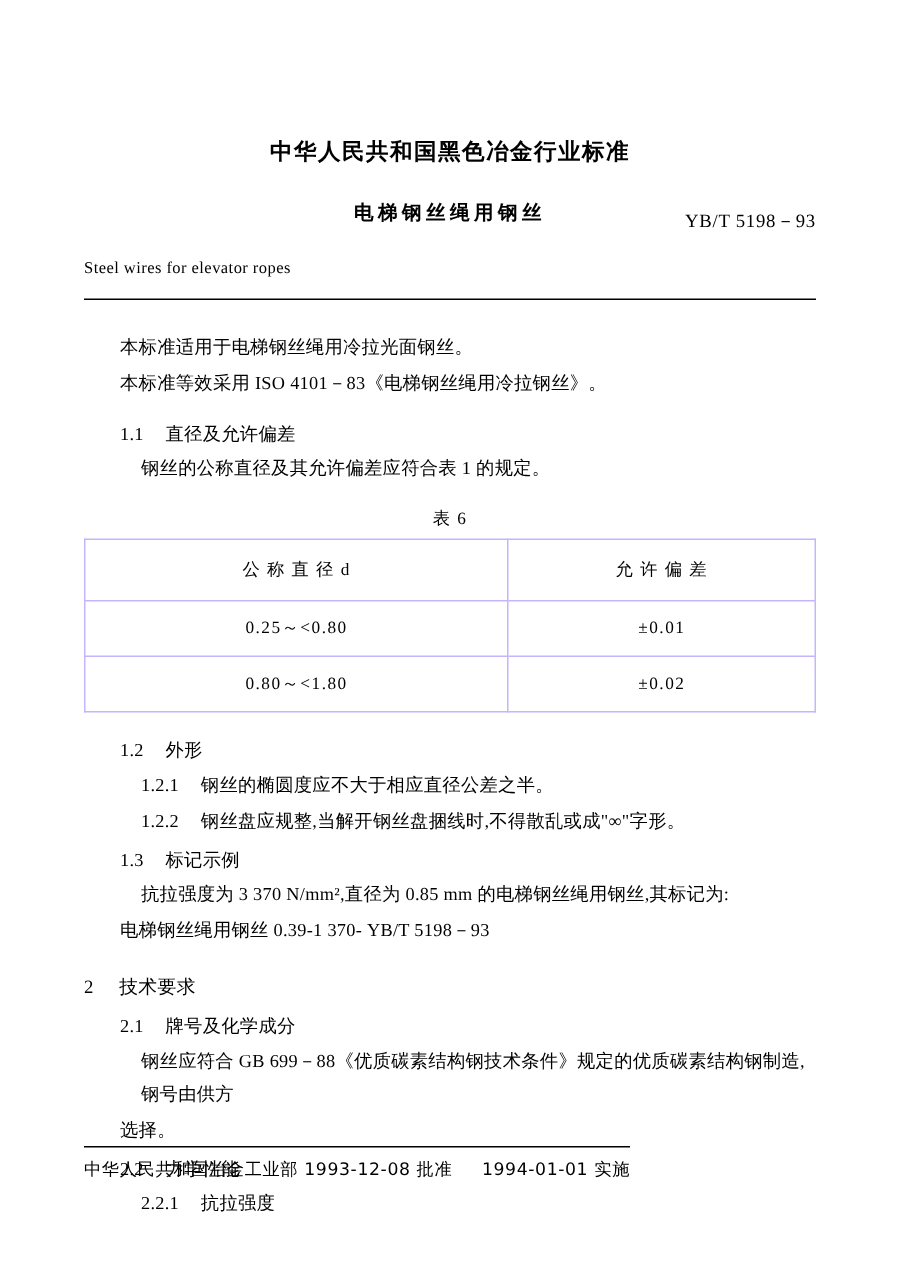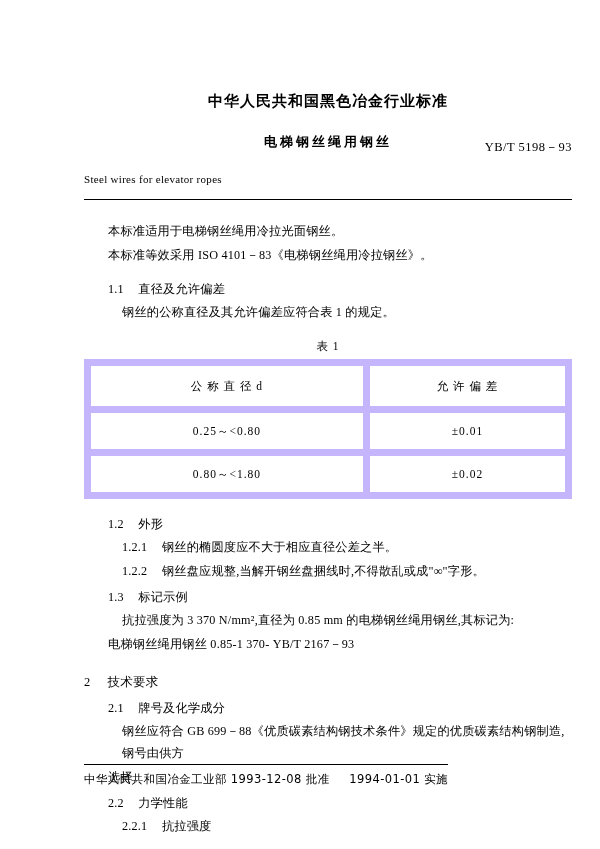--- a/index.html
+++ b/index.html
@@ -13,21 +13,20 @@
     font-family: "Liberation Serif", serif;
     color: #000000;
     position: relative;
   }
   .page {
     position: absolute;
     left: 0; top: 0;
     width: 476px;
     height: 849px;
     box-sizing: border-box;
-    margin-left: 28px;
   }
   .doc {
     position: absolute;
     left: 56px;
     top: 92px;
     width: 488px;
   }
   .std-org {
     text-align: center;
     font-family: "DejaVu Sans", sans-serif;
@@ -104,21 +103,21 @@
     font-size: 11px;
     padding-right: 4px;
     margin-bottom: 1px;
   }
   table.spec {
     width: 100%;
     border-collapse: collapse;
     font-size: 11.5px;
   }
   table.spec td, table.spec th {
-    border: 7px solid #c4b5fd;
+    border: 1px solid #c4b5fd;
     text-align: center;
     padding: 7px 0;
     font-weight: normal;
     letter-spacing: 1px;
   }
   table.spec .hrow td {
     padding: 9px 0;
   }
   table.spec td.left-col { width: 58%; }
   .footer {
@@ -165,21 +164,21 @@
       <div class="gap-sm"></div>
 
 
       <div class="sub-head">
         <span>1.1</span>
         <span style="display:inline-block;width:8px"></span>
         <span>直径及允许偏差</span>
       </div>
       <div class="p indent2">钢丝的公称直径及其允许偏差应符合表 1 的规定。</div>
 
-      <div class="tbl-caption">表 1</div>
+      <div class="tbl-caption">表 6</div>
 
       <table class="spec">
         <tbody>
             <tr class="hrow">
           <td class="left-col">公 称 直 径 d</td>
           <td>允 许 偏 差</td>
         </tr>
         <tr>
           <td class="left-col">0.25～&lt;0.80</td>
           <td>±0.01</td>
@@ -210,21 +209,21 @@
         <span style="display:inline-block;width:8px"></span>
         <span>钢丝盘应规整,当解开钢丝盘捆线时,不得散乱或成"∞"字形。</span>
       </div>
 
       <div class="sub-head">
         <span>1.3</span>
         <span style="display:inline-block;width:8px"></span>
         <span>标记示例</span>
       </div>
       <div class="p indent2">抗拉强度为 3 370 N/mm²,直径为 0.85 mm 的电梯钢丝绳用钢丝,其标记为:</div>
-      <div class="p indent1">电梯钢丝绳用钢丝 0.85-1 370- YB/T 2167－93</div>
+      <div class="p indent1">电梯钢丝绳用钢丝 0.39-1 370- YB/T 5198－93</div>
 
       <div class="gap-sm"></div>
 
       <div class="sec-head">
         <span>2</span>
         <span style="display:inline-block;width:10px"></span>
         <span>技术要求</span>
       </div>
 
       <div class="sub-head">

